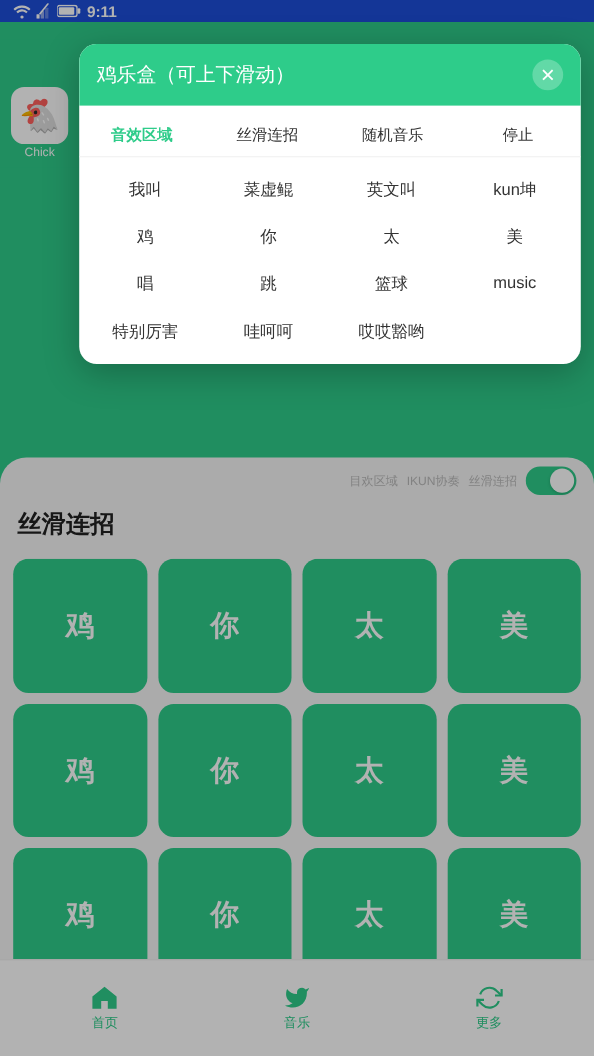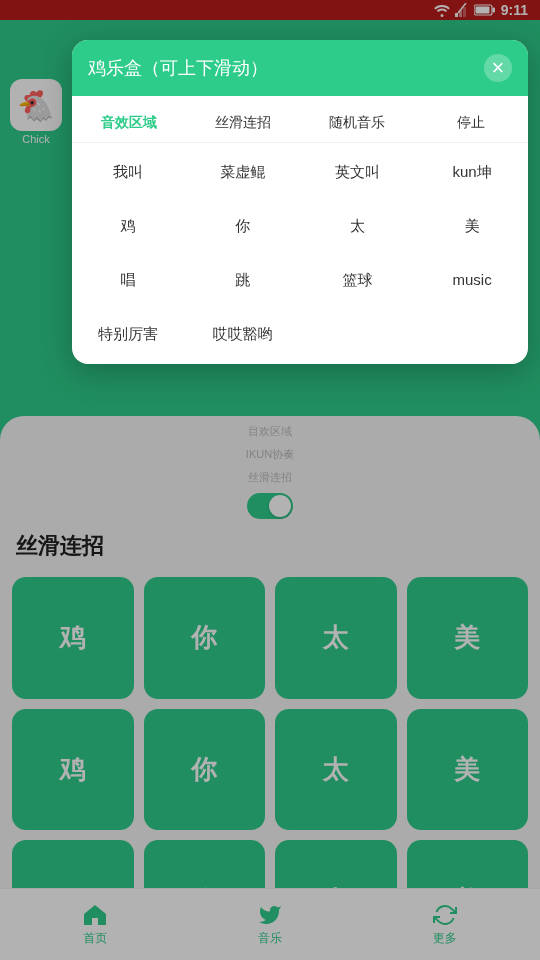--- a/index.html
+++ b/index.html
@@ -8,24 +8,24 @@
       height: 960px;
       overflow: hidden;
       font-family: 'PingFang SC', 'Microsoft YaHei', sans-serif;
       background: #2ecc8a;
       position: relative;
     }
 
     
     .status-bar {
       height: 20px;
-      background: #b91c1c;
-      display: flex;
-      align-items: center;
-      justify-content: flex-end;
+      background: #1d4ed8;
+      display: flex;
+      align-items: center;
+      justify-content: flex-start;
       padding: 0 12px;
       gap: 6px;
     }
     .status-bar-icons {
       display: flex;
       align-items: center;
       gap: 5px;
     }
     .status-time {
       color: white;
@@ -107,21 +107,21 @@
       border-radius: 8px;
     }
     .popup-tab.active {
       color: #2ecc8a;
       font-weight: 600;
     }
 
     .popup-grid {
       display: grid;
       grid-template-columns: repeat(4, 1fr);
-      gap: 11px;
+      gap: 0;
       padding: 8px 4px;
     }
     .popup-grid-item {
       text-align: center;
       padding: 12px 4px;
       font-size: 15px;
       color: #333;
       cursor: pointer;
       border-radius: 8px;
     }
@@ -138,21 +138,20 @@
       display: flex;
       flex-direction: column;
     }
 
     .toggle-row {
       display: flex;
       align-items: center;
       justify-content: flex-end;
       padding: 8px 16px 4px;
       gap: 8px;
-      flex-direction: column;
     }
     .toggle-switch {
       width: 46px;
       height: 26px;
       background: #ccc;
       border-radius: 13px;
       position: relative;
       cursor: pointer;
     }
     .toggle-switch.on {
@@ -197,21 +196,21 @@
       font-size: 26px;
       font-weight: 700;
       color: white;
       cursor: pointer;
       aspect-ratio: 1;
       transition: background 0.15s;
     }
 
     
     .bottom-nav {
-      height: 72px;
+      height: 88px;
       background: white;
       display: flex;
       align-items: center;
       justify-content: space-around;
       border-top: 1px solid #eee;
       padding: 0 8px;
       margin-top: auto;
     }
     .nav-item {
       display: flex;
@@ -377,15 +376,16 @@
     <div class="popup-grid-item">你</div>
     <div class="popup-grid-item">太</div>
     <div class="popup-grid-item">美</div>
 
     <div class="popup-grid-item">唱</div>
     <div class="popup-grid-item">跳</div>
     <div class="popup-grid-item">篮球</div>
 
     <div class="popup-grid-item">music</div>
     <div class="popup-grid-item">特别厉害</div>
+    <div class="popup-grid-item">哇呵呵</div>
     <div class="popup-grid-item">哎哎豁哟</div>
   </div>
 </div>
 
 </body></html>

